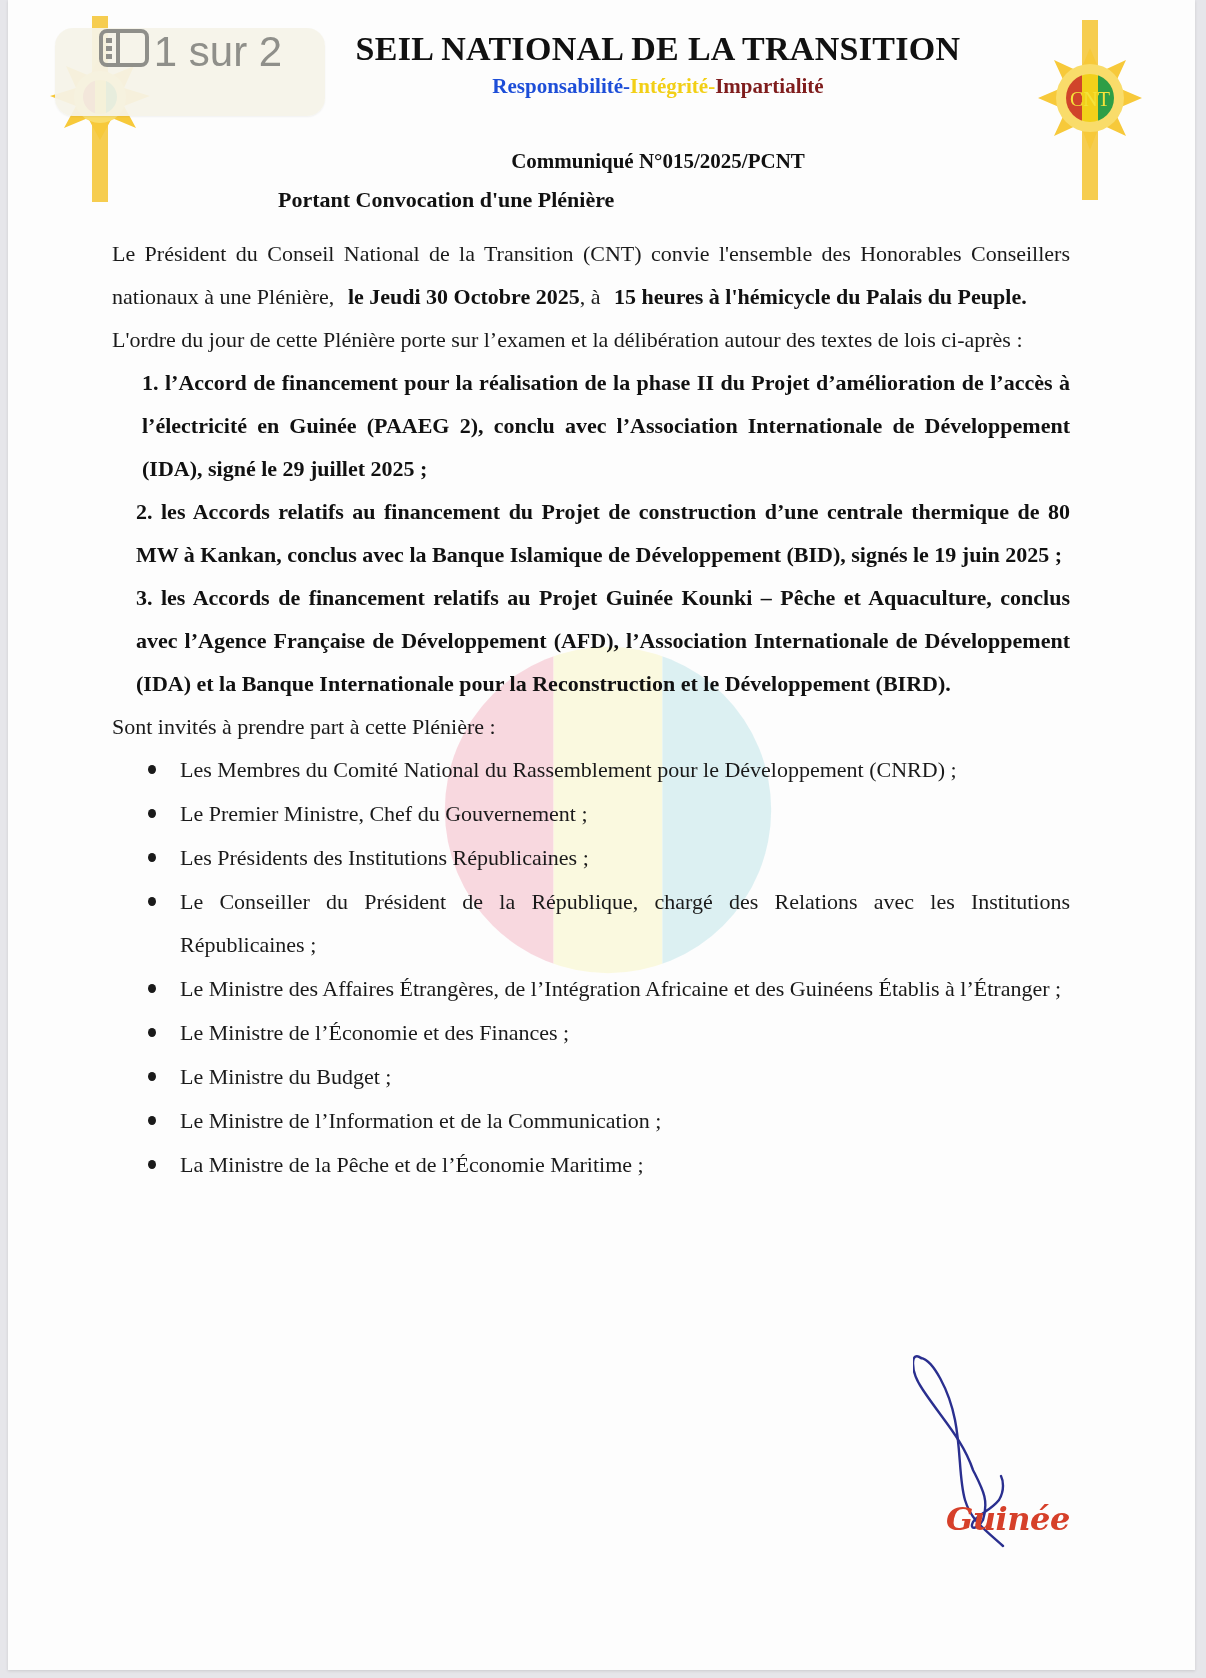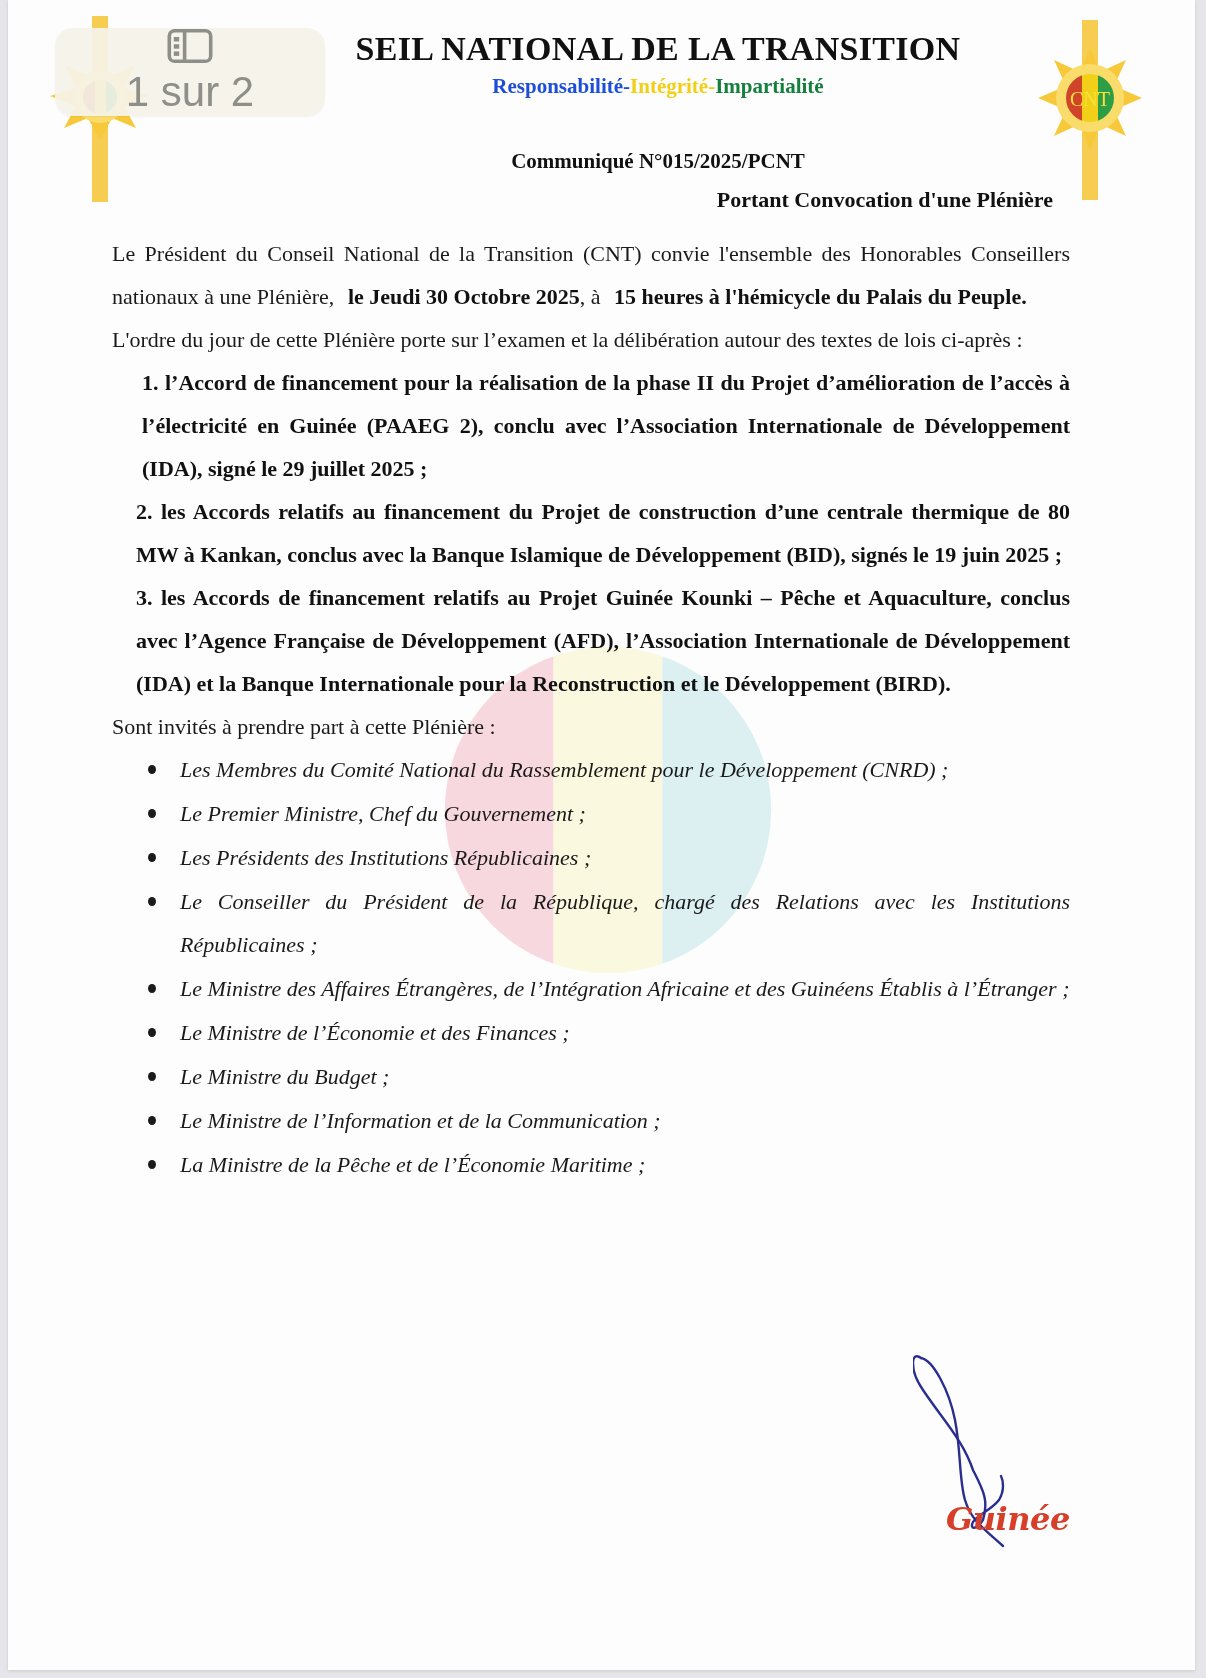--- a/index.html
+++ b/index.html
@@ -29,65 +29,64 @@
   .org-title {
     position: absolute; left: 270px; top: 30px; width: 760px; text-align: center;
     font-weight: bold; font-size: 34px; color: #111; letter-spacing: 0.3px;
   }
   .motto {
     position: absolute; left: 270px; top: 74px; width: 760px; text-align: center;
     font-weight: bold; font-size: 21px;
   }
   .motto .red { color: #1d4ed8; }
   .motto .yellow { color: #f2cf16; }
-  .motto .green { color: #15803d; }
+  .motto .green { color: #7f1d1d; }
   .comm-title {
     position: absolute; left: 270px; top: 149px; width: 760px; text-align: center;
     font-weight: bold; font-size: 21px; color: #111;
   }
   .comm-sub {
-    position: absolute; left: 285px; top: 187px; width: 760px; text-align: right;
+    position: absolute; left: 270px; top: 187px; width: 760px; text-align: left;
     font-weight: bold; font-size: 22px; color: #111;
   }
 
   
   .body-text {
     position: absolute; left: 104px; top: 232px; width: 958px;
     font-size: 22px; line-height: 43px; color: #1a1a1a;
     text-align: justify;
   }
   .body-text p { margin: 0; }
   .body-text b { color: #111; margin-left: 8px; }
   .numbered { font-weight: bold; color: #111; margin-left: 24px; }
   .numbered .item { margin: 0; }
   .numbered .item1 { padding-left: 6px; }
   .invited-list { list-style: none; margin: 0; padding: 0 0 0 68px; }
-  .invited-list li { position: relative; margin: 0; line-height: 43px; font-style: italic; }
+  .invited-list li { position: relative; margin: 0; line-height: 43px; }
   .invited-list li .bullet {
     position: absolute; left: -32px; top: 17px; width: 8px; height: 9px; border-radius: 50%; background: #1a1a1a;
   }
   .invited-list li + li { margin-top: 1px; }
 
   
   .signature { position: absolute; left: 905px; top: 1350px; width: 120px; height: 240px; }
   .signature svg { width: 100%; height: 100%; }
   .stamp-text {
     position: absolute; left: 938px; top: 1500px;
     font-family: "DejaVu Serif", serif; font-style: italic; font-weight: bold;
     font-size: 32px; color: #d6402a; letter-spacing: -0.5px;
   }
 
   
   .page-indicator {
     position: absolute; left: 55px; top: 28px; width: 270px; height: 88px;
     background: rgba(245,243,232,0.93);
     border-radius: 18px;
-    display: flex; align-items: center; justify-content: center; gap: 4px;
+    display: flex; justify-content: center; gap: 4px;
     box-shadow: 0 1px 2px rgba(0,0,0,0.05);
-    flex-direction: column;
   }
   .page-indicator .label {
     font-family: "Liberation Sans", sans-serif; font-size: 42px; color: #8f8f8a;
   }
   .page-indicator .icon { width: 52px; height: 40px; }
 </style>
 </head>
 <body>
 
 <div class="page">

